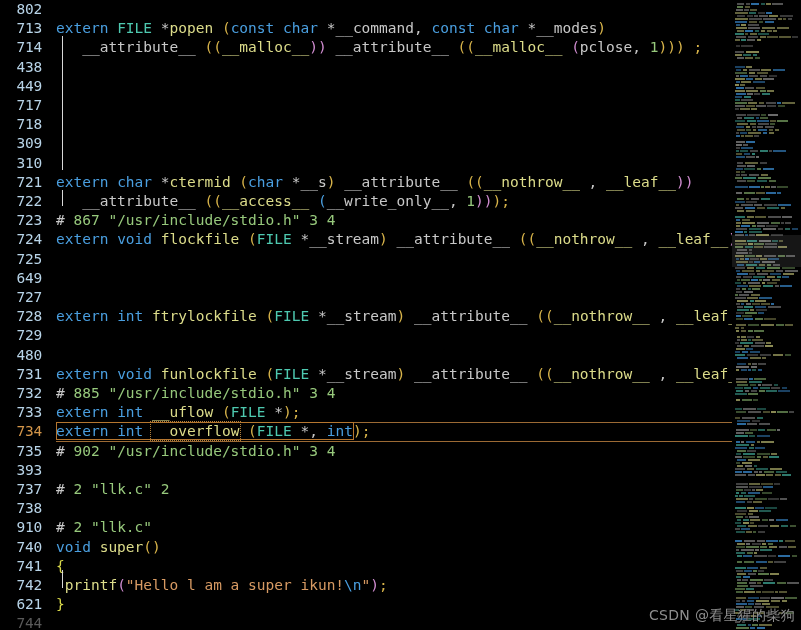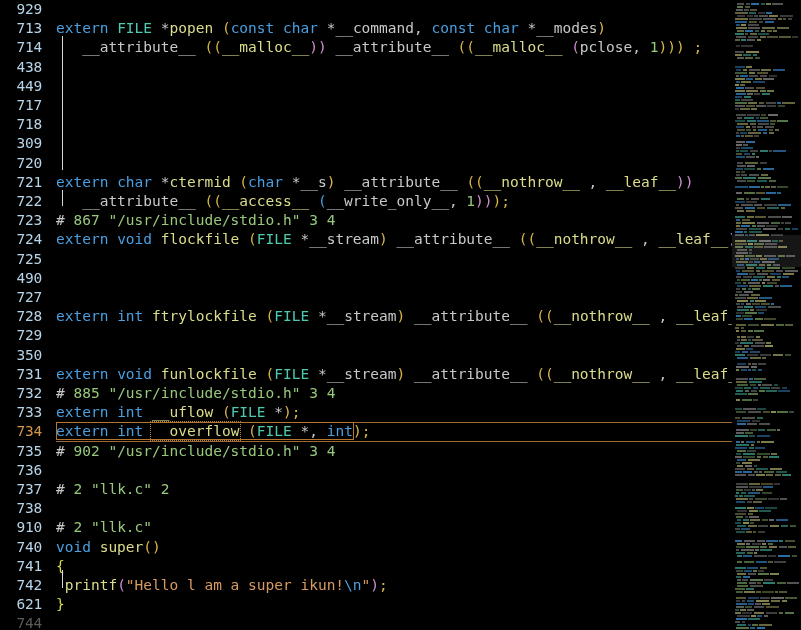--- a/index.html
+++ b/index.html
@@ -150,45 +150,45 @@
     text-shadow: 0 0 2px #000;
   }
 </style>
 </head>
 <body>
 
 <div id="app">
 
   <div id="editor">
     <div id="lines-container">
-        <div class="row" style="position: absolute; left: 0px; top: 0px; width: 732px;"><span class="lnum">929</span><span class="code"></span></div>
+        <div class="row" style="position: absolute; left: 0px; top: 0px; width: 732px;"><span class="lnum">802</span><span class="code"></span></div>
         <div class="row" style="position: absolute; left: 0px; top: 19.2px; width: 732px;"><span class="lnum">713</span><span class="code"><span class="t-kw">extern</span><span class="t-punc"> </span><span class="t-type">FILE</span><span class="t-punc"> </span><span class="t-star">*</span><span class="t-fn">popen</span><span class="t-punc"> </span><span class="t-par2">(</span><span class="t-kw">const</span><span class="t-punc"> </span><span class="t-kw">char</span><span class="t-punc"> </span><span class="t-star">*</span><span class="t-ident">__command</span><span class="t-punc">, </span><span class="t-kw">const</span><span class="t-punc"> </span><span class="t-kw">char</span><span class="t-punc"> </span><span class="t-star">*</span><span class="t-ident">__modes</span><span class="t-par2">)</span></span></div>
         <div class="row" style="position: absolute; left: 0px; top: 38.4px; width: 732px;"><span class="lnum">714</span><span class="code"><span class="t-ident">   __attribute__ </span><span class="t-par2">((</span><span class="t-attr">__malloc__</span><span class="t-par">))</span><span class="t-ident"> __attribute__ </span><span class="t-par2">((</span><span class="t-attr">__malloc__</span><span class="t-punc"> </span><span class="t-par">(</span><span class="t-ident">pclose</span><span class="t-punc">, </span><span class="t-num">1</span><span class="t-par2">)))</span><span class="t-punc"> </span><span class="t-semi">;</span></span></div>
         <div class="row" style="position: absolute; left: 0px; top: 57.6px; width: 732px;"><span class="lnum">438</span><span class="code"></span></div>
         <div class="row" style="position: absolute; left: 0px; top: 76.8px; width: 732px;"><span class="lnum">449</span><span class="code"></span></div>
         <div class="row" style="position: absolute; left: 0px; top: 96px; width: 732px;"><span class="lnum">717</span><span class="code"></span></div>
         <div class="row" style="position: absolute; left: 0px; top: 115.2px; width: 732px;"><span class="lnum">718</span><span class="code"></span></div>
         <div class="row" style="position: absolute; left: 0px; top: 134.4px; width: 732px;"><span class="lnum">309</span><span class="code"></span></div>
-        <div class="row" style="position: absolute; left: 0px; top: 153.6px; width: 732px;"><span class="lnum">720</span><span class="code"></span></div>
+        <div class="row" style="position: absolute; left: 0px; top: 153.6px; width: 732px;"><span class="lnum">310</span><span class="code"></span></div>
         <div class="row" style="position: absolute; left: 0px; top: 172.8px; width: 732px;"><span class="lnum">721</span><span class="code"><span class="t-kw">extern</span><span class="t-punc"> </span><span class="t-kw">char</span><span class="t-punc"> </span><span class="t-star">*</span><span class="t-fn">ctermid</span><span class="t-punc"> </span><span class="t-par2">(</span><span class="t-kw">char</span><span class="t-punc"> </span><span class="t-star">*</span><span class="t-ident">__s</span><span class="t-par2">)</span><span class="t-ident"> __attribute__ </span><span class="t-par2">((</span><span class="t-attr">__nothrow__</span><span class="t-punc"> , </span><span class="t-attr">__leaf__</span><span class="t-par">))</span></span></div>
         <div class="row" style="position: absolute; left: 0px; top: 192px; width: 732px;"><span class="lnum">722</span><span class="code"><span class="t-ident">   __attribute__ </span><span class="t-par2">((</span><span class="t-attr">__access__</span><span class="t-punc"> </span><span class="t-par3">(</span><span class="t-ident">__write_only__</span><span class="t-punc">, </span><span class="t-num">1</span><span class="t-par">))</span><span class="t-par2">)</span><span class="t-semi">;</span></span></div>
         <div class="row" style="position: absolute; left: 0px; top: 211.2px; width: 732px;"><span class="lnum">723</span><span class="code"><span class="t-pp"># </span><span class="t-ppnum">867</span><span class="t-punc"> </span><span class="t-str2">"/usr/include/stdio.h"</span><span class="t-punc"> </span><span class="t-ppnum">3</span><span class="t-punc"> </span><span class="t-ppnum">4</span></span></div>
         <div class="row" style="position: absolute; left: 0px; top: 230.4px; width: 732px;"><span class="lnum">724</span><span class="code"><span class="t-kw">extern</span><span class="t-punc"> </span><span class="t-kw">void</span><span class="t-punc"> </span><span class="t-fn">flockfile</span><span class="t-punc"> </span><span class="t-par2">(</span><span class="t-type">FILE</span><span class="t-punc"> </span><span class="t-star">*</span><span class="t-ident">__stream</span><span class="t-par2">)</span><span class="t-ident"> __attribute__ </span><span class="t-par2">((</span><span class="t-attr">__nothrow__</span><span class="t-punc"> , </span><span class="t-attr">__leaf__</span><span class="t-par">))</span></span></div>
         <div class="row" style="position: absolute; left: 0px; top: 249.6px; width: 732px;"><span class="lnum">725</span><span class="code"></span></div>
-        <div class="row" style="position: absolute; left: 0px; top: 268.8px; width: 732px;"><span class="lnum">490</span><span class="code"></span></div>
+        <div class="row" style="position: absolute; left: 0px; top: 268.8px; width: 732px;"><span class="lnum">649</span><span class="code"></span></div>
         <div class="row" style="position: absolute; left: 0px; top: 288px; width: 732px;"><span class="lnum">727</span><span class="code"></span></div>
         <div class="row" style="position: absolute; left: 0px; top: 307.2px; width: 732px;"><span class="lnum">728</span><span class="code"><span class="t-kw">extern</span><span class="t-punc"> </span><span class="t-kw">int</span><span class="t-punc"> </span><span class="t-fn">ftrylockfile</span><span class="t-punc"> </span><span class="t-par2">(</span><span class="t-type">FILE</span><span class="t-punc"> </span><span class="t-star">*</span><span class="t-ident">__stream</span><span class="t-par2">)</span><span class="t-ident"> __attribute__ </span><span class="t-par2">((</span><span class="t-attr">__nothrow__</span><span class="t-punc"> , </span><span class="t-attr">__leaf_</span></span></div>
         <div class="row" style="position: absolute; left: 0px; top: 326.4px; width: 732px;"><span class="lnum">729</span><span class="code"></span></div>
-        <div class="row" style="position: absolute; left: 0px; top: 345.6px; width: 732px;"><span class="lnum">350</span><span class="code"></span></div>
+        <div class="row" style="position: absolute; left: 0px; top: 345.6px; width: 732px;"><span class="lnum">480</span><span class="code"></span></div>
         <div class="row" style="position: absolute; left: 0px; top: 364.8px; width: 732px;"><span class="lnum">731</span><span class="code"><span class="t-kw">extern</span><span class="t-punc"> </span><span class="t-kw">void</span><span class="t-punc"> </span><span class="t-fn">funlockfile</span><span class="t-punc"> </span><span class="t-par2">(</span><span class="t-type">FILE</span><span class="t-punc"> </span><span class="t-star">*</span><span class="t-ident">__stream</span><span class="t-par2">)</span><span class="t-ident"> __attribute__ </span><span class="t-par2">((</span><span class="t-attr">__nothrow__</span><span class="t-punc"> , </span><span class="t-attr">__leaf_</span></span></div>
         <div class="row" style="position: absolute; left: 0px; top: 384px; width: 732px;"><span class="lnum">732</span><span class="code"><span class="t-pp"># </span><span class="t-ppnum">885</span><span class="t-punc"> </span><span class="t-str2">"/usr/include/stdio.h"</span><span class="t-punc"> </span><span class="t-ppnum">3</span><span class="t-punc"> </span><span class="t-ppnum">4</span></span></div>
         <div class="row" style="position: absolute; left: 0px; top: 403.2px; width: 732px;"><span class="lnum">733</span><span class="code"><span class="t-kw">extern</span><span class="t-punc"> </span><span class="t-kw">int</span><span class="t-punc"> </span><span class="t-fn">__uflow</span><span class="t-punc"> </span><span class="t-par2">(</span><span class="t-type">FILE</span><span class="t-punc"> </span><span class="t-star">*</span><span class="t-par2">)</span><span class="t-semi">;</span></span></div>
         <div class="row current" style="position: absolute; left: 0px; top: 422.4px; width: 732px;"><span class="lnum cur">734</span><span class="code"><span class="t-kw">extern</span><span class="t-punc"> </span><span class="t-kw">int</span><span class="t-punc"> </span><span class="t-fn wordbox">__overflow</span><span class="t-punc"> </span><span class="t-par2">(</span><span class="t-type">FILE</span><span class="t-punc"> </span><span class="t-star">*</span><span class="t-punc">, </span><span class="t-kw">int</span><span class="t-par2">)</span><span class="t-semi">;</span></span><span class="codebox"></span></div>
         <div class="row" style="position: absolute; left: 0px; top: 441.6px; width: 732px;"><span class="lnum">735</span><span class="code"><span class="t-pp"># </span><span class="t-ppnum">902</span><span class="t-punc"> </span><span class="t-str2">"/usr/include/stdio.h"</span><span class="t-punc"> </span><span class="t-ppnum">3</span><span class="t-punc"> </span><span class="t-ppnum">4</span></span></div>
-        <div class="row" style="position: absolute; left: 0px; top: 460.8px; width: 732px;"><span class="lnum">736</span><span class="code"></span></div>
+        <div class="row" style="position: absolute; left: 0px; top: 460.8px; width: 732px;"><span class="lnum">393</span><span class="code"></span></div>
         <div class="row" style="position: absolute; left: 0px; top: 480px; width: 732px;"><span class="lnum">737</span><span class="code"><span class="t-pp"># </span><span class="t-ppnum">2</span><span class="t-punc"> </span><span class="t-str2">"llk.c"</span><span class="t-punc"> </span><span class="t-ppnum">2</span></span></div>
         <div class="row" style="position: absolute; left: 0px; top: 499.2px; width: 732px;"><span class="lnum">738</span><span class="code"></span></div>
         <div class="row" style="position: absolute; left: 0px; top: 518.4px; width: 732px;"><span class="lnum">910</span><span class="code"><span class="t-pp"># </span><span class="t-ppnum">2</span><span class="t-punc"> </span><span class="t-str2">"llk.c"</span></span></div>
         <div class="row" style="position: absolute; left: 0px; top: 537.6px; width: 732px;"><span class="lnum">740</span><span class="code"><span class="t-kw">void</span><span class="t-punc"> </span><span class="t-fn">super</span><span class="t-par2">()</span></span></div>
         <div class="row" style="position: absolute; left: 0px; top: 556.8px; width: 732px;"><span class="lnum">741</span><span class="code"><span class="t-brace">{</span></span></div>
         <div class="row" style="position: absolute; left: 0px; top: 576px; width: 732px;"><span class="lnum">742</span><span class="code"><span class="t-punc"> </span><span class="t-fn">printf</span><span class="t-par">(</span><span class="t-str">"Hello l am a super ikun!</span><span class="t-esc">\n</span><span class="t-str">"</span><span class="t-par">)</span><span class="t-semi">;</span></span></div>
         <div class="row" style="position: absolute; left: 0px; top: 595.2px; width: 732px;"><span class="lnum">621</span><span class="code"><span class="t-brace">}</span></span></div>
         <div class="row" style="position: absolute; left: 0px; top: 614.4px; width: 732px;"><span class="lnum dim">744</span><span class="code"></span></div>
       </div>
     <div id="guides-container">
@@ -889,14 +889,15 @@
         <div class="mm-line" style="left: 16px; top: 624px; width: 3px; background: rgb(45, 109, 163); opacity: 0.6;"></div>
         <div class="mm-line" style="left: 20px; top: 624px; width: 6px; background: rgb(92, 122, 74); opacity: 0.91;"></div>
         <div class="mm-line" style="left: 27px; top: 624px; width: 13px; background: rgb(122, 122, 74); opacity: 0.83;"></div>
         <div class="mm-line" style="left: 4px; top: 627px; width: 13px; background: rgb(92, 122, 74); opacity: 0.93;"></div>
         <div class="mm-line" style="left: 18px; top: 627px; width: 5px; background: rgb(45, 109, 163); opacity: 0.85;"></div>
         <div class="mm-line" style="left: 25px; top: 627px; width: 8px; background: rgb(45, 109, 163); opacity: 0.97;"></div>
       </div>
     <div id="mm-slider" style="top: 235px; height: 32px;"></div>
   </div>
 
+  <div id="watermark">CSDN @看星猩的柴狗</div>
 
 </div>
 
 </body></html>

